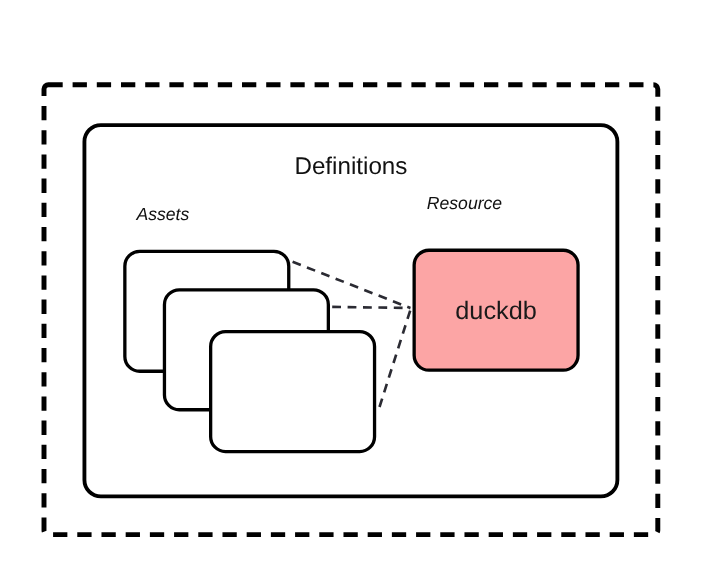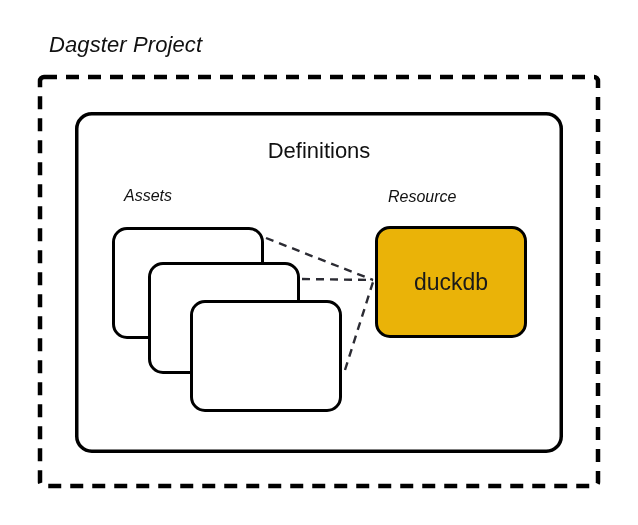--- a/index.html
+++ b/index.html
@@ -77,21 +77,21 @@
   
   .section-label {
     position: absolute;
     font-size: 16px;
     font-style: italic;
     font-weight: 400;
     color: #111111;
     white-space: nowrap;
   }
   .label-assets   { left: 124px; top: 187px; }
-  .label-resource { left: 388px; top: 188px; }
+  .label-resource { left: 388px; top: 177px; }
 
   
   .connectors {
     position: absolute;
     left: 0;
     top: 0;
     width: 638px;
     height: 525px;
     overflow: visible;
     pointer-events: none;
@@ -132,21 +132,20 @@
     font-weight: 400;
     color: #1a1a1a;
     white-space: nowrap;
   }
 </style>
 </head>
 <body>
 
 <div id="canvas">
 
-  <div class="project-title">Dagster Project</div>
 
   <div class="project-box">
     <svg class="dash-svg" viewBox="0 0 562 413" preserveAspectRatio="none">
       <rect x="2" y="2" width="558" height="409" rx="4" ry="4" fill="none" stroke="#000000" stroke-width="4.5" stroke-dasharray="13 9" stroke-linecap="butt"></rect>
     </svg>
   </div>
 
   <div class="defs-box">
     <svg class="solid-svg" viewBox="0 0 488 341" preserveAspectRatio="none">
       <rect x="1.75" y="1.75" width="484.5" height="337.5" rx="15" ry="15" fill="#ffffff" stroke="#000000" stroke-width="3.5"></rect>
@@ -163,17 +162,17 @@
       <line x1="266" y1="238" x2="373" y2="280"></line>
       <line x1="302" y1="279" x2="373" y2="280"></line>
       <line x1="345" y1="370" x2="373" y2="282"></line>
     </g>
   </svg>
 
   <div class="card card-1"></div>
   <div class="card card-2"></div>
   <div class="card card-3"></div>
 
-  <div class="resource-node" id="resource-node" style="background: #eab308; border-color: rgb(0, 0, 0);">
+  <div class="resource-node" id="resource-node" style="background: #fca5a5; border-color: rgb(0, 0, 0);">
     <span class="node-label">duckdb</span>
   </div>
 
 </div>
 
 </body></html>

